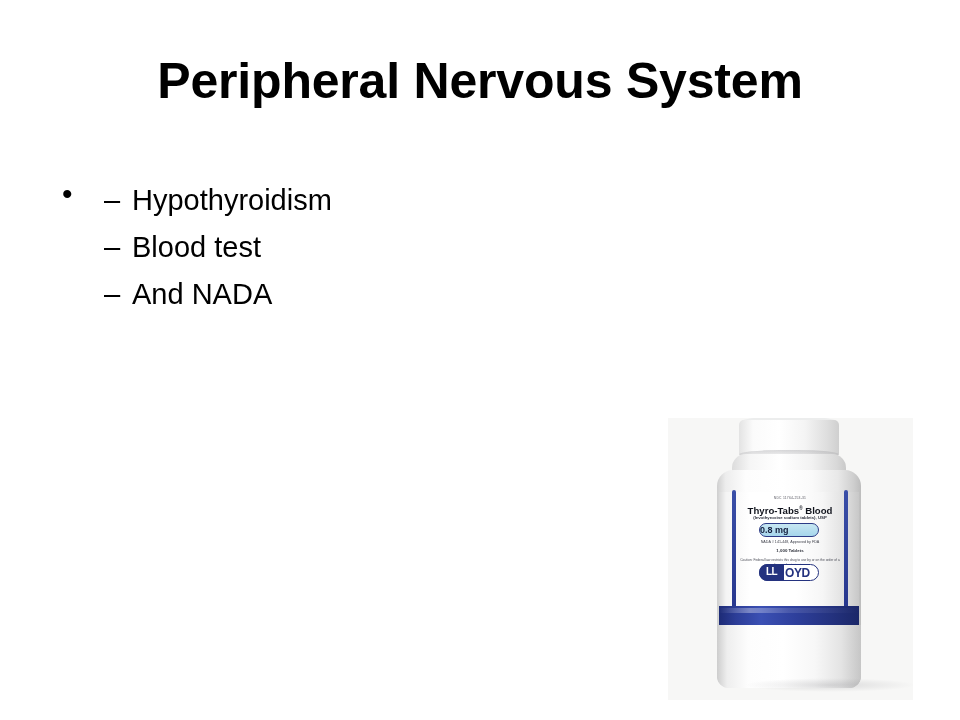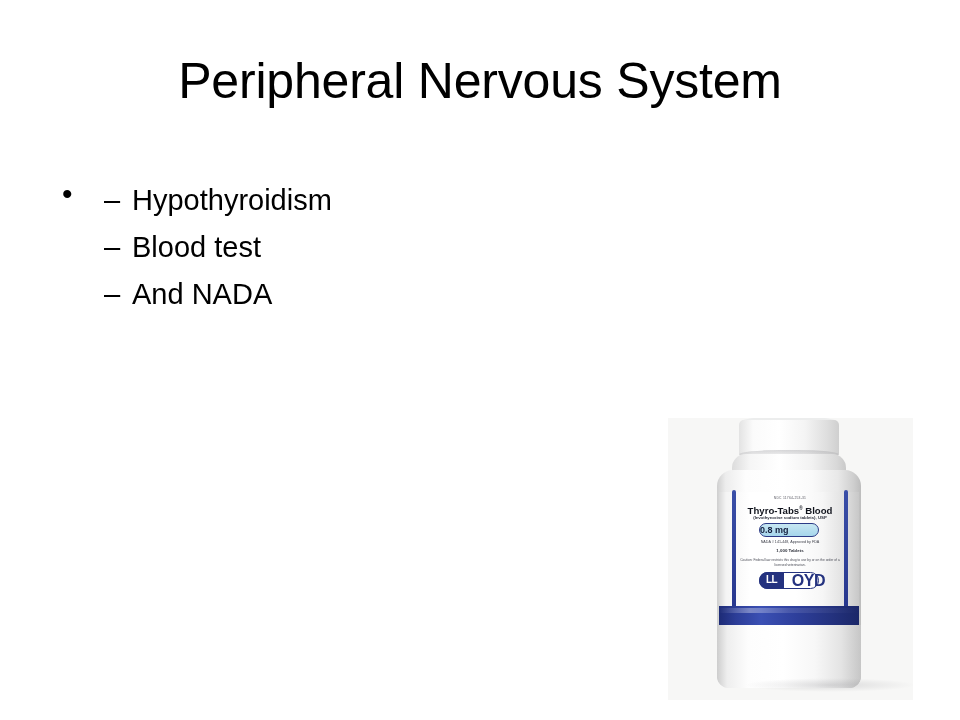--- a/index.html
+++ b/index.html
@@ -26,21 +26,21 @@
 
   
   .slide-title {
     position: absolute;
     top: 52px;
     left: 0;
     width: 960px;
     text-align: center;
     font-size: 50px;
     line-height: 58px;
-    font-weight: 400;
+    font-weight: 700;
     color: #000000;
     letter-spacing: -0.2px;
     white-space: nowrap;
   }
 
   
   .body-list {
     position: absolute;
     top: 172px;
     left: 54px;
@@ -315,21 +315,21 @@
     top: 138px;
     width: 104px;
     text-align: center;
     font-size: 3.3px;
     line-height: 4.6px;
     color: #4a4c56;
   }
   .lbl-logo {
     position: absolute;
     left: 51px;
-    top: 152px;
+    top: 144px;
     width: 60px;
     height: 17px;
     border: 1.3px solid #24327f;
     border-radius: 9px;
     background: #ffffff;
     box-sizing: border-box;
   }
   .lbl-logo .ll-circle {
     position: absolute;
     left: -1px;
@@ -343,25 +343,25 @@
     line-height: 16px;
     font-weight: bold;
     text-align: center;
     letter-spacing: -0.6px;
   }
   .lbl-logo .oyd-text {
     position: absolute;
     left: 25px;
     top: 0;
     width: 47px;
-    font-size: 16px;
+    font-size: 12px;
     line-height: 16px;
     font-weight: bold;
     color: #24327f;
-    text-align: center;
+    text-align: left;
     letter-spacing: -0.4px;
   }
 
   
   .bottle-shadow {
     position: absolute;
     left: 36px;
     top: 258px;
     width: 172px;
     height: 14px;

